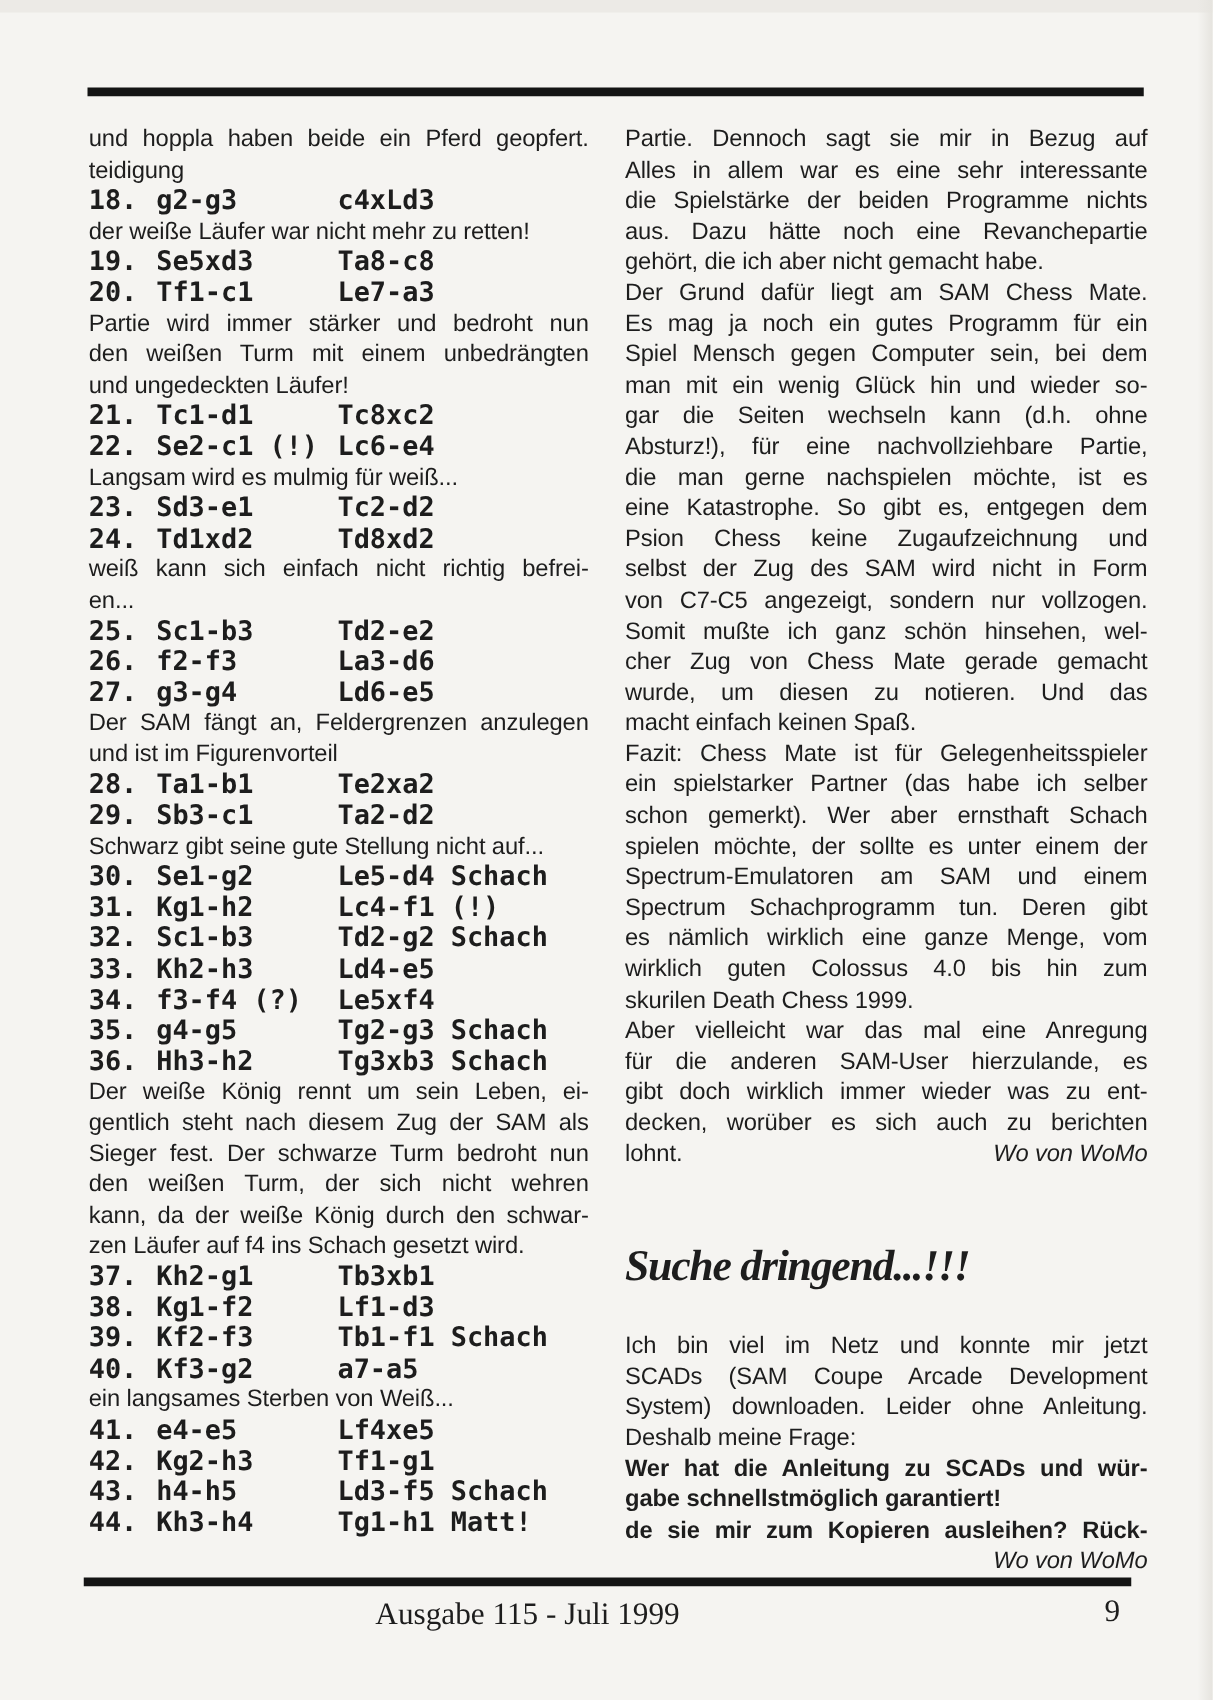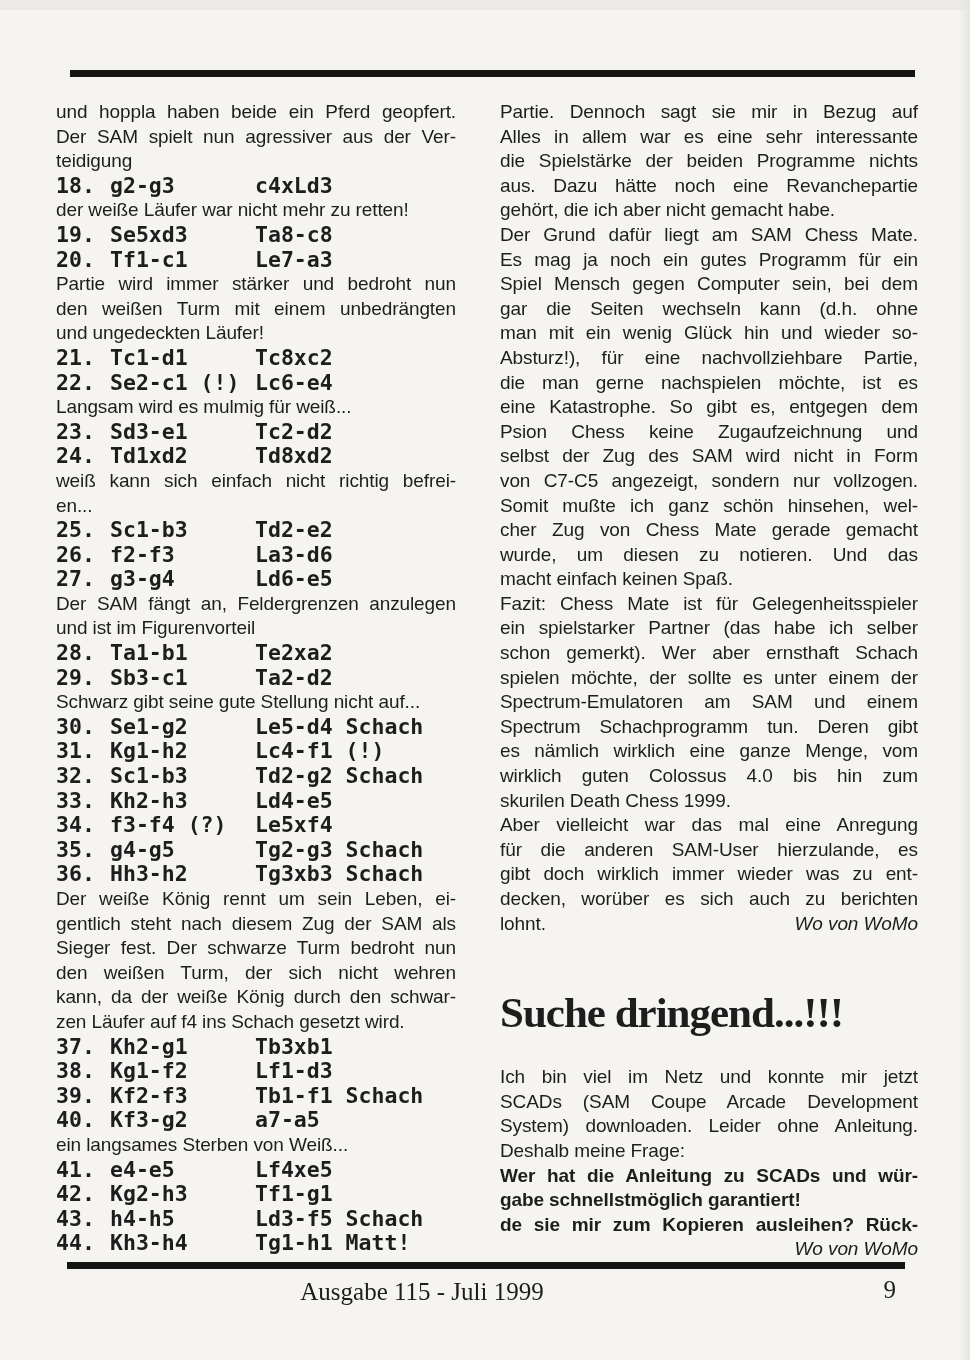--- a/index.html
+++ b/index.html
@@ -28,21 +28,21 @@
     position:absolute;left:70px;top:70px;width:845px;height:7px;
     background:var(--rule);
   }
   .bottom-rule{
     position:absolute;left:67px;top:1262px;width:838px;height:7px;
     background:var(--rule);
   }
   .col{
     position:absolute;top:100px;
   }
-  .col-left{left:56px;width:400px;}
+  .col-left{left:71px;width:400px;}
   .col-right{left:500px;width:418px;}
   .para{margin:0;}
   .line{
     font-size:19px;
     line-height:24.6px;
     letter-spacing:-0.1px;
   }
   .jline{
     text-align:justify;
     text-align-last:justify;
@@ -71,21 +71,22 @@
     line-height:24.6px;
     letter-spacing:0;
     white-space:pre;
   }
   .mv-n{width:54px;flex:0 0 54px;}
   .mv-w{width:145px;flex:0 0 145px;}
   .mv-b{flex:1;}
   .section-heading{
     font-family:"Liberation Serif",serif;
     font-weight:bold;
-    font-size:43px;
+    font-style:italic;
+    font-size:35px;
     line-height:50px;
     letter-spacing:-1px;
     margin:52px 0 27px 0;
   }
   .footer-center{
     position:absolute;left:0;top:1278px;width:844px;
     text-align:center;
     font-family:"Liberation Serif",serif;
     font-size:25px;
   }
@@ -99,21 +100,20 @@
 <body>
 
 <div class="page">
   <div class="scan-edge-top"></div>
   <div class="scan-edge-right"></div>
   <div class="top-rule"></div>
 
   <div class="col col-left" id="col-left">
       <div class="para">
         <div class="line jline">und hoppla haben beide ein Pferd geopfert.</div>
-        <div class="line jline">Der SAM spielt nun agressiver aus der Ver-</div>
         <div class="line lline">teidigung</div>
       </div>
       <div class="moves">
         <div class="move-row"><span class="mv-n">18.</span><span class="mv-w">g2-g3</span><span class="mv-b">c4xLd3</span></div>
       </div>
       <div class="para">
         <div class="line lline">der weiße Läufer war nicht mehr zu retten!</div>
       </div>
       <div class="moves">
         <div class="move-row"><span class="mv-n">19.</span><span class="mv-w">Se5xd3</span><span class="mv-b">Ta8-c8</span></div>
@@ -193,22 +193,22 @@
         <div class="line jline">Partie. Dennoch sagt sie mir in Bezug auf</div>
         <div class="line jline">Alles in allem war es eine sehr interessante</div>
         <div class="line jline">die Spielstärke der beiden Programme nichts</div>
         <div class="line jline">aus. Dazu hätte noch eine Revanchepartie</div>
         <div class="line lline">gehört, die ich aber nicht gemacht habe.</div>
       </div>
       <div class="para">
         <div class="line jline">Der Grund dafür liegt am SAM Chess Mate.</div>
         <div class="line jline">Es mag ja noch ein gutes Programm für ein</div>
         <div class="line jline">Spiel Mensch gegen Computer sein, bei dem</div>
+        <div class="line jline">man mit ein wenig Glück hin und wieder so-</div>
         <div class="line jline">gar die Seiten wechseln kann (d.h. ohne</div>
-        <div class="line jline">man mit ein wenig Glück hin und wieder so-</div>
         <div class="line jline">Absturz!), für eine nachvollziehbare Partie,</div>
         <div class="line jline">die man gerne nachspielen möchte, ist es</div>
         <div class="line jline">eine Katastrophe. So gibt es, entgegen dem</div>
         <div class="line jline">Psion Chess keine Zugaufzeichnung und</div>
         <div class="line jline">selbst der Zug des SAM wird nicht in Form</div>
         <div class="line jline">von C7-C5 angezeigt, sondern nur vollzogen.</div>
         <div class="line jline">Somit mußte ich ganz schön hinsehen, wel-</div>
         <div class="line jline">cher Zug von Chess Mate gerade gemacht</div>
         <div class="line jline">wurde, um diesen zu notieren. Und das</div>
         <div class="line lline">macht einfach keinen Spaß.</div>

